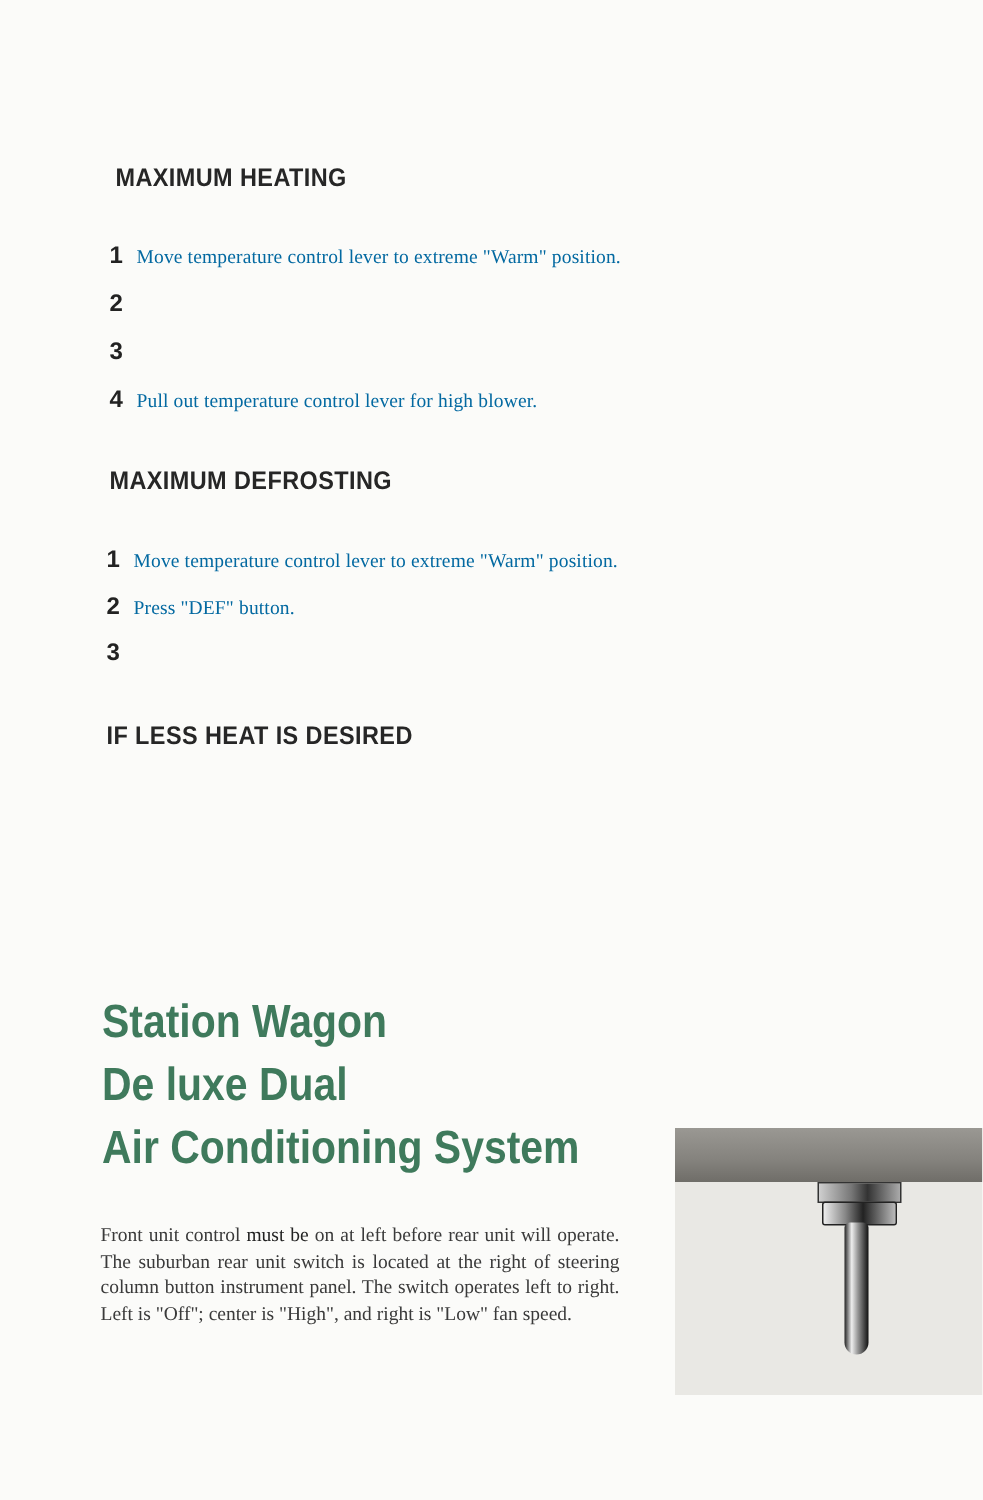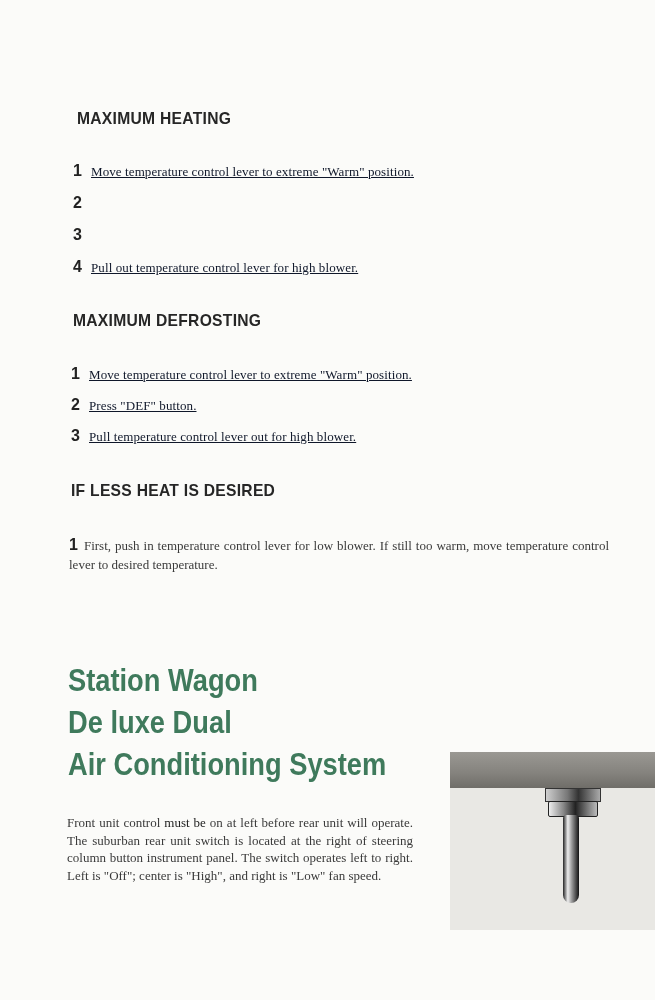--- a/index.html
+++ b/index.html
@@ -41,23 +41,22 @@
       font-family: "Liberation Sans", sans-serif;
       font-weight: bold;
       font-size: 16px;
       color: #222;
       width: 18px;
       display: inline-block;
     }
     .step-text {
       font-family: "Liberation Serif", serif;
       font-size: 13px;
-      color: #0f172a;
+      color: #0369a1;
       letter-spacing: 0.1px;
-      text-decoration: underline;
     }
     .para {
       position: absolute;
       font-family: "Liberation Serif", serif;
       font-size: 13px;
       color: #3a3a3a;
       line-height: 19px;
       margin: 0;
     }
     .para .num {
@@ -166,27 +165,23 @@
   <div class="step" style="left:71px; top:365px;">
     <span class="step-num">1</span>
     <span class="step-text">Move temperature control lever to extreme "Warm" position.</span>
   </div>
   <div class="step" style="left:71px; top:396px;">
     <span class="step-num">2</span>
     <span class="step-text">Press "DEF" button.</span>
   </div>
   <div class="step" style="left:71px; top:427px;">
     <span class="step-num">3</span>
-    <span class="step-text">Pull temperature control lever out for high blower.</span>
   </div>
 
   <h2 class="section-heading" style="left:71px; top:481px;">IF LESS HEAT IS DESIRED</h2>
-  <p class="para" style="left:69px; top:535px; width:540px; text-align:justify;">
-    <span class="num">1</span><span>First, push in temperature control lever for low blower. If still too warm, move temperature control lever to desired temperature.</span>
-  </p>
 
   <h1 class="title">
     <span>Station Wagon</span>
     <span>De luxe Dual</span>
     <span>Air Conditioning System</span>
   </h1>
 
   <p class="body-text"><span>Front unit control </span><b>must be</b><span> on at left before rear unit will operate. The suburban rear unit switch is located at the right of steering column button instrument panel. The switch operates left to right. Left is "Off"; center is "High", and right is "Low" fan speed.</span></p>
 
   <div class="photo">

